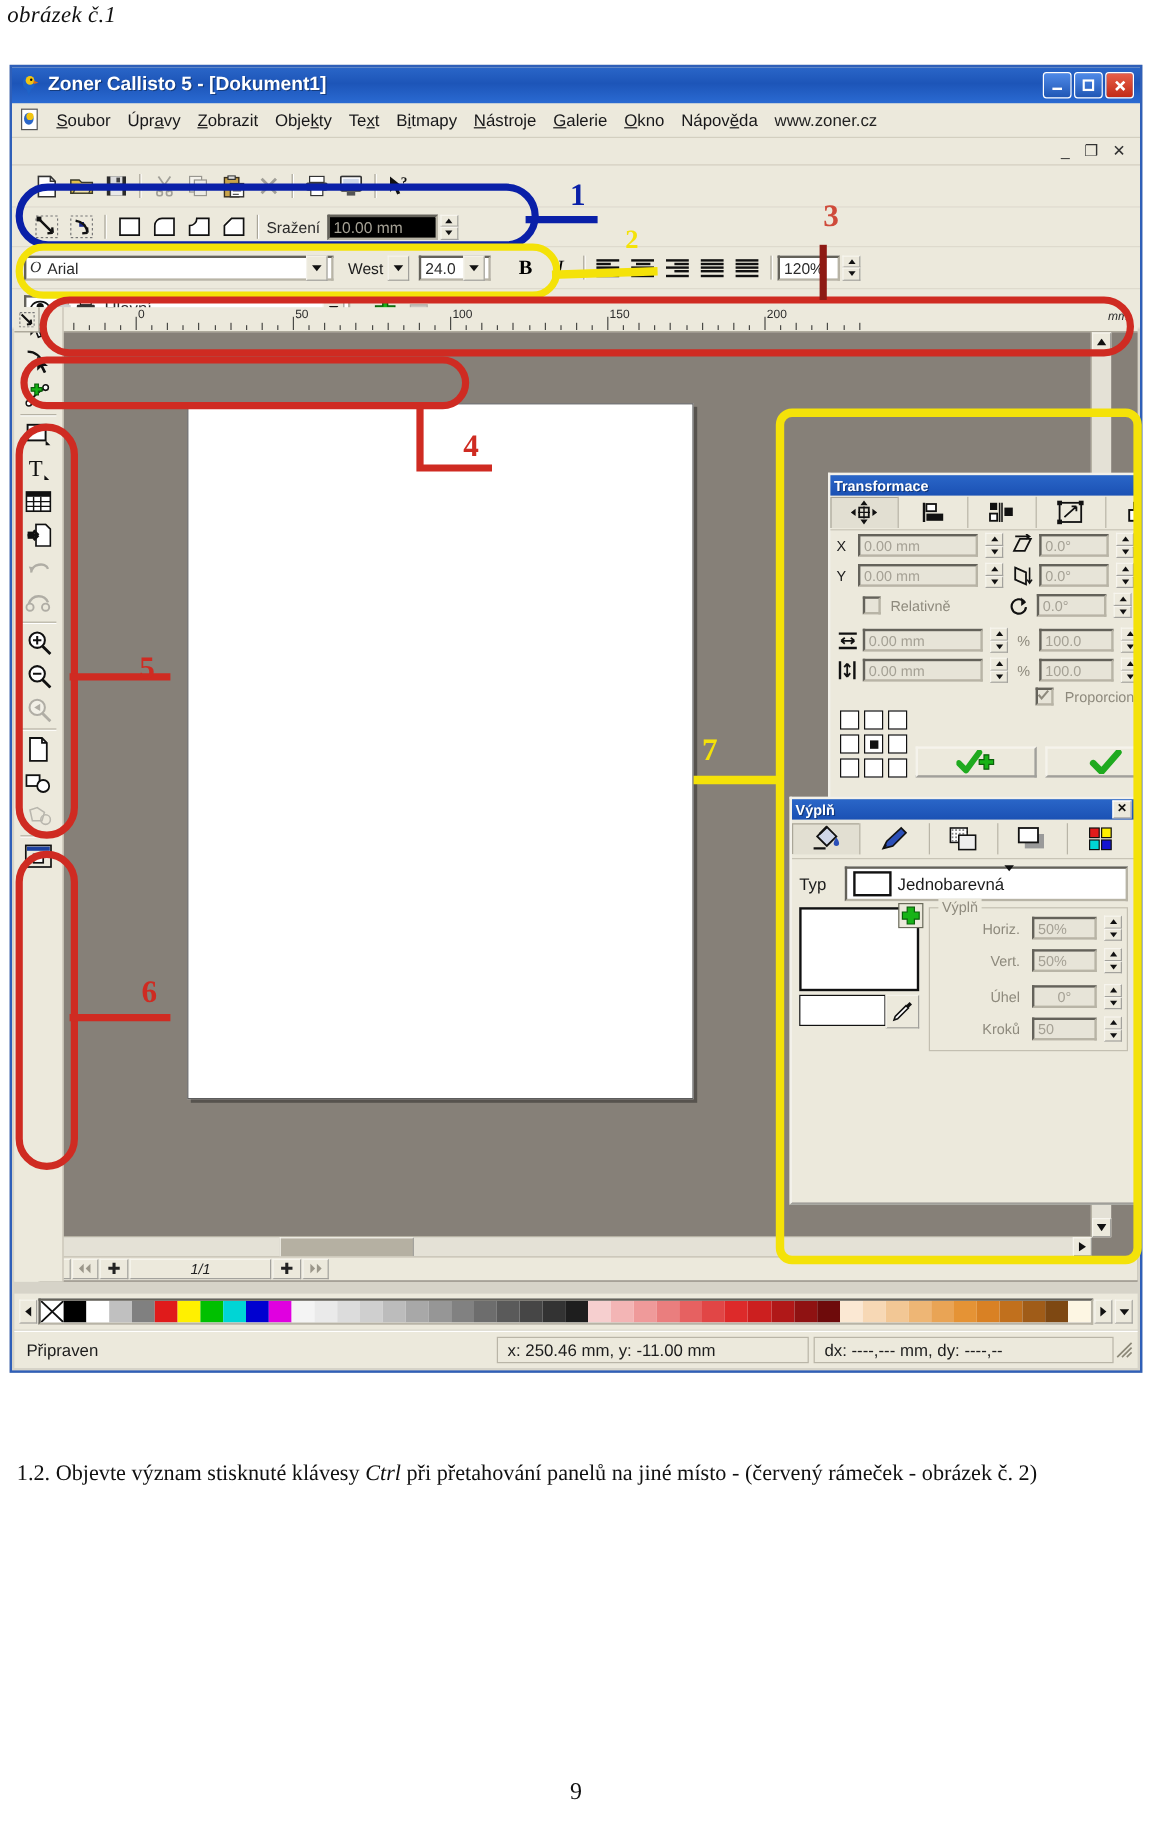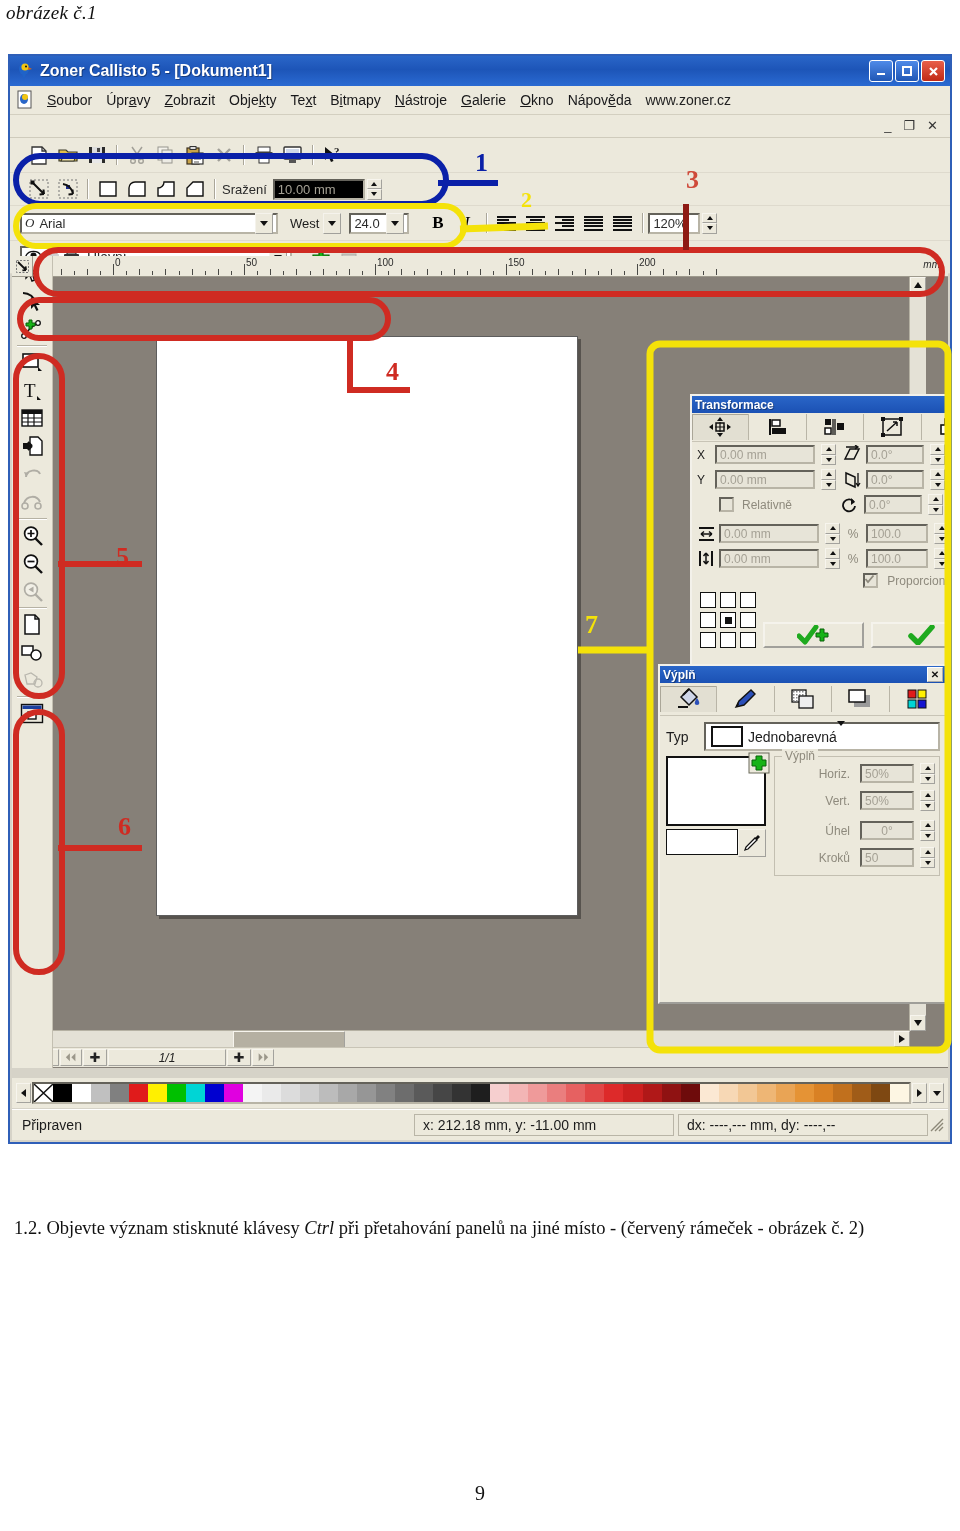--- a/index.html
+++ b/index.html
@@ -1284,21 +1284,21 @@
     <div class="palarrow">
         <i class="tri-r"></i>
       </div>
     <div class="palarrow">
         <i class="tri-d"></i>
       </div>
   </div>
 
   <div id="statusbar">
     <div class="stcell flat" style="flex:1">Připraven</div>
-    <div class="stcell" style="width:260px">x: 212.18 mm, y: -11.00 mm</div>
+    <div class="stcell" style="width:260px">x: 250.46 mm, y: -11.00 mm</div>
     <div class="stcell" style="width:250px">dx: ----,--- mm, dy: ----,--</div>
     <div style="width:14px;height:14px;margin-right:4px">
       <svg width="14" height="14" viewBox="0 0 14 14">
           <path d="M13 5 L5 13 M13 9 L9 13 M13 1 L1 13" stroke="#8c8878" stroke-width="1.4"></path>
         </svg>
     </div>
   </div>
 </div>
 
 <svg id="annot" viewBox="0 0 960 1531">

